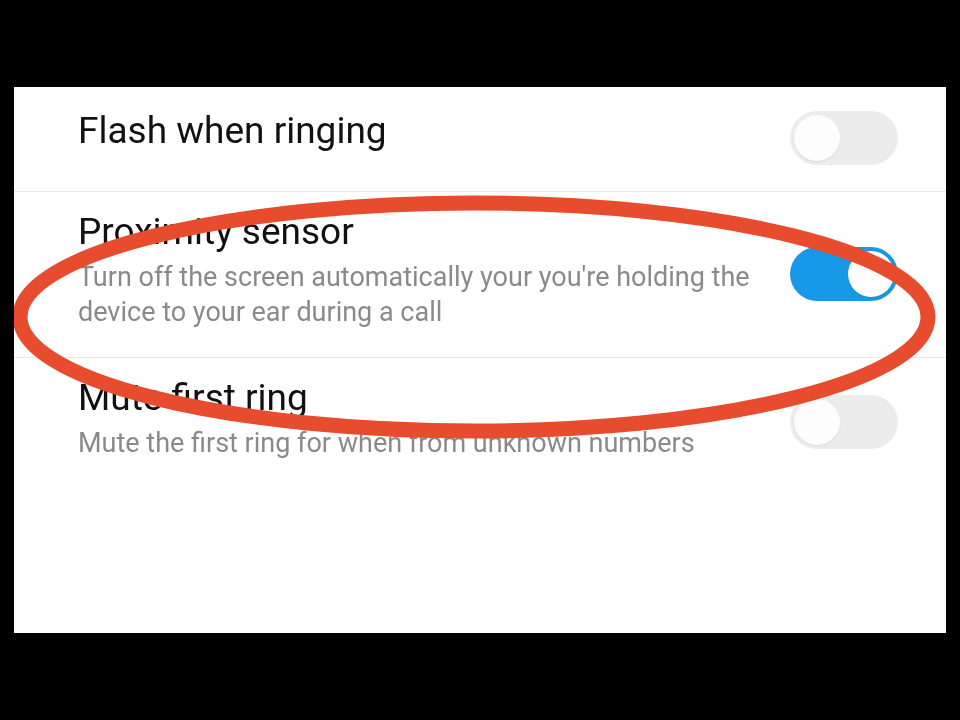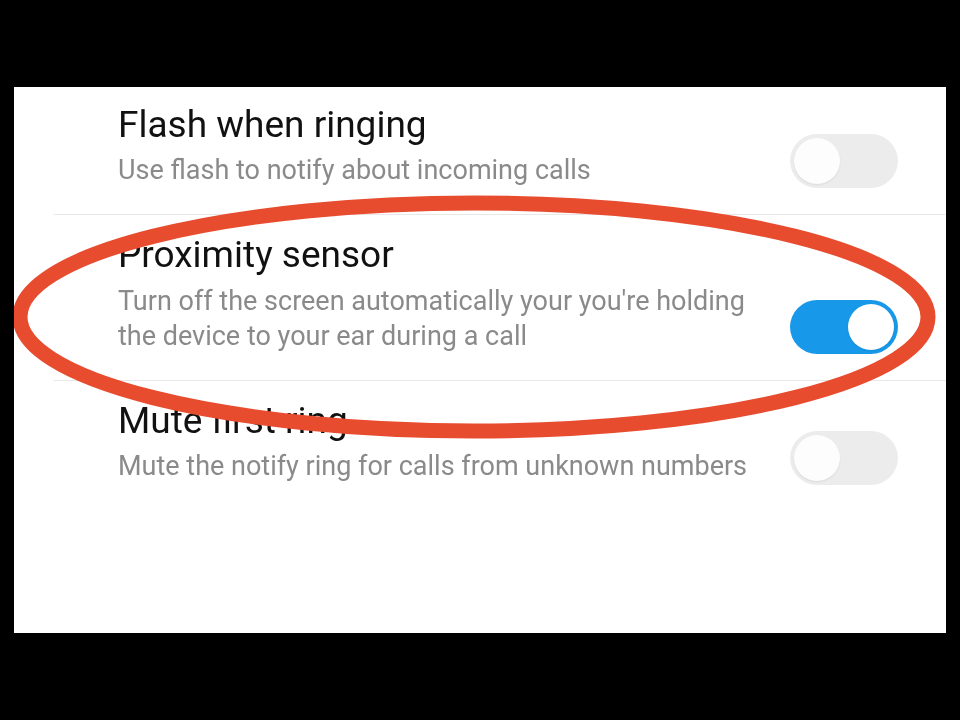--- a/index.html
+++ b/index.html
@@ -22,26 +22,25 @@
       height: 546px;
       background: #fff;
       position: relative;
       overflow: hidden;
     }
     .settings-list {
       width: 100%;
     }
     .setting-row {
       display: flex;
-      align-items: flex-end;
+      align-items: center;
       justify-content: space-between;
       padding: 18px 48px 26px 64px;
       border-bottom: 1px solid #e8e8e8;
       position: relative;
-      margin-left: 40px;
     }
     .setting-row:first-child {
       padding-top: 16px;
     }
     .setting-text {
       flex: 1;
       padding-right: 30px;
     }
     .setting-title {
       font-size: 37px;
@@ -95,41 +94,40 @@
   </style>
 </head>
 <body>
 
 <div class="screen">
   <div class="settings-list">
 
     <div class="setting-row">
       <div class="setting-text">
         <div class="setting-title">Flash when ringing</div>
-        <div class="setting-desc">Use flash to notify about incoming calls</div>
       </div>
       <div class="toggle off">
         <div class="toggle-knob"></div>
       </div>
     </div>
 
     <div class="setting-row">
       <div class="setting-text">
         <div class="setting-title">Proximity sensor</div>
         <div class="setting-desc">Turn off the screen automatically your you're holding the device to your ear during a call</div>
       </div>
       <div class="toggle on">
         <div class="toggle-knob"></div>
       </div>
     </div>
 
     <div class="setting-row" style="border-bottom:none;">
       <div class="setting-text">
         <div class="setting-title">Mute first ring</div>
-        <div class="setting-desc">Mute the notify ring for calls from unknown numbers</div>
+        <div class="setting-desc">Mute the first ring for when from unknown numbers</div>
       </div>
       <div class="toggle off">
         <div class="toggle-knob"></div>
       </div>
     </div>
 
   </div>
 
   <svg class="highlight-ellipse" style="left:-10px; top:100px; width:940px; height:260px;" viewBox="0 0 940 260">
     <ellipse cx="470" cy="130" rx="454" ry="114" fill="none" stroke="#e84c2e" stroke-width="15"></ellipse>

